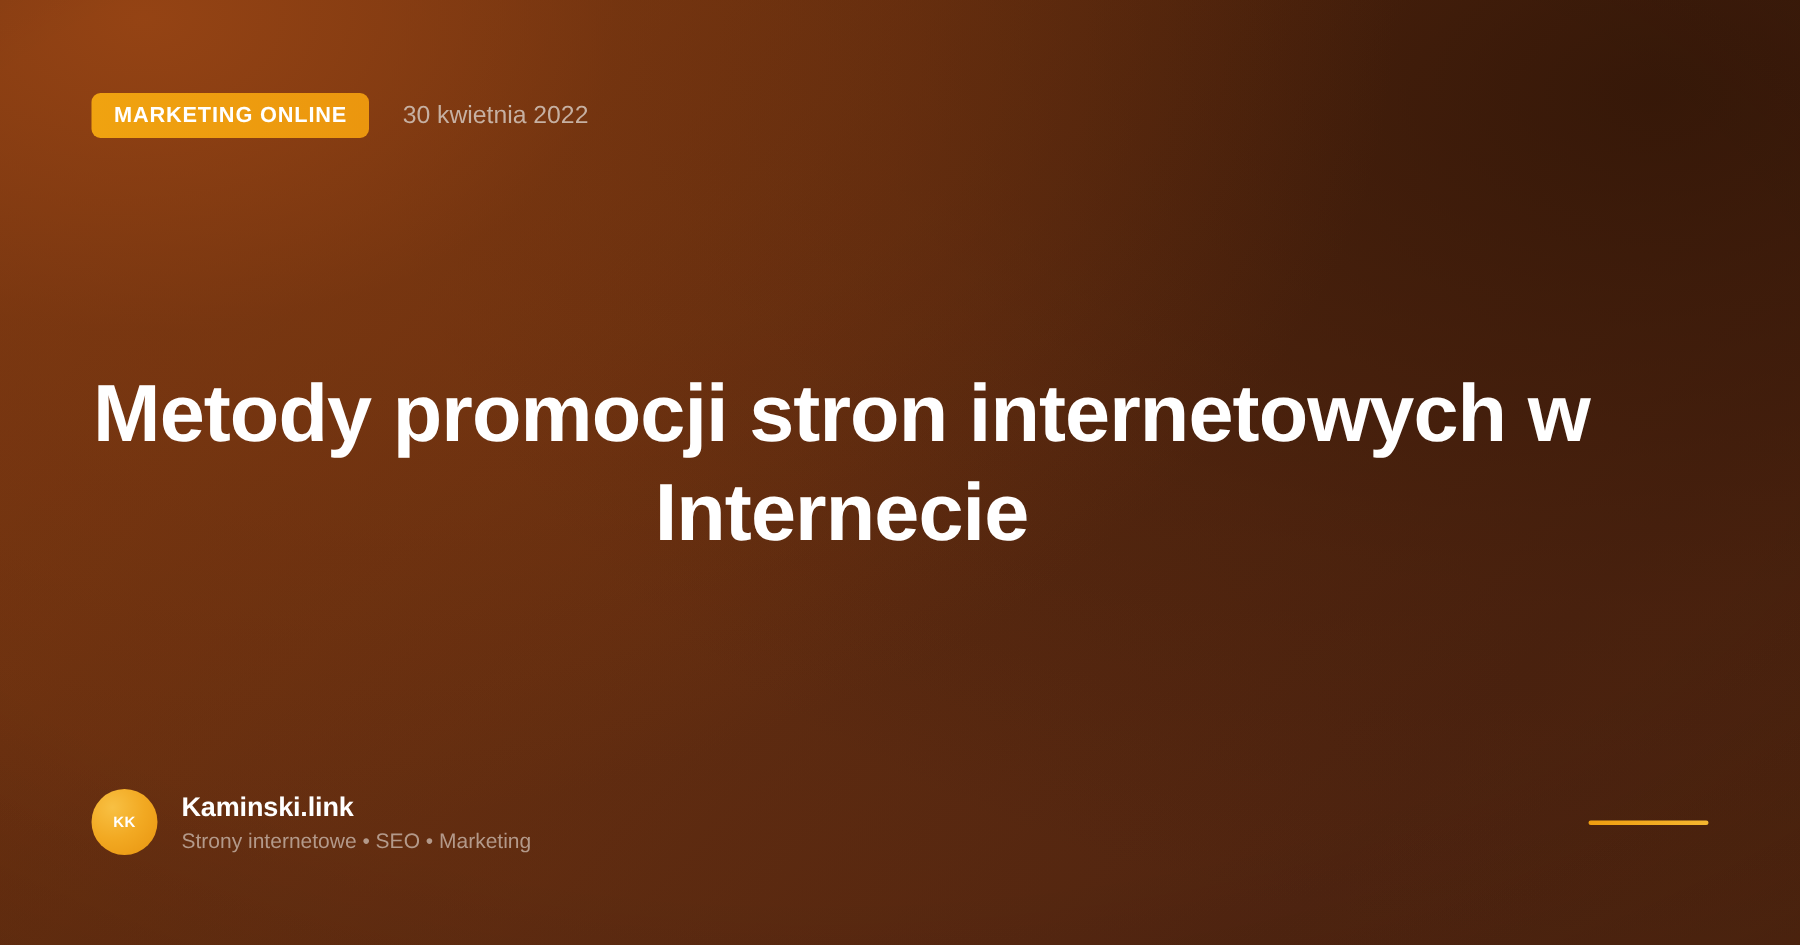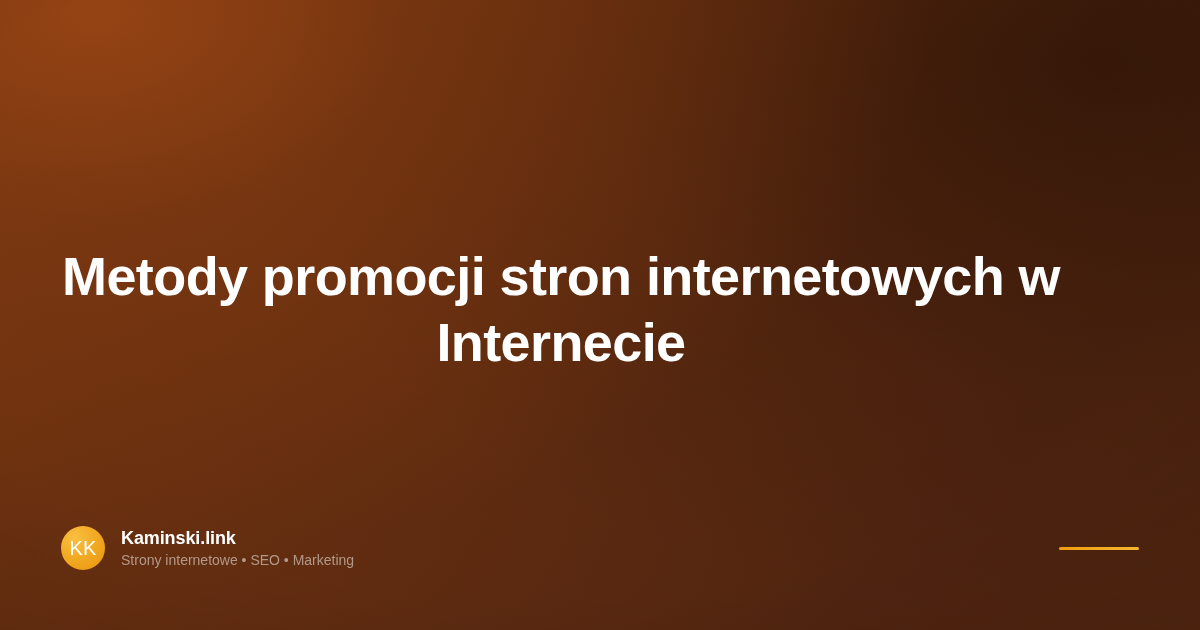--- a/index.html
+++ b/index.html
@@ -106,22 +106,22 @@
     align-items:center;
     gap:16px;
   }
 
   #avatar {
     width:44px;
     height:44px;
     border-radius:50%;
     background:radial-gradient(circle at 32% 28%, #f8c043 0%, #f2a922 48%, #e8940f 100%);
     color:#ffffff;
-    font-size:20px;
-    font-weight:normal;
+    font-size:10px;
+    font-weight:bold;
     letter-spacing:0.2px;
     display:flex;
     align-items:center;
     justify-content:center;
     flex:0 0 auto;
   }
 
   #author-text { display:flex; flex-direction:column; gap:3px; }
 
   #author-name {
@@ -149,20 +149,24 @@
 </head>
 <body>
 
 <div id="card">
 
   <div id="bg-base"></div>
   <div id="bg-vignette"></div>
 
   <div id="content">
 
+    <div id="meta-row">
+      <span id="category-badge">MARKETING ONLINE</span>
+      <span id="publish-date">30 kwietnia 2022</span>
+    </div>
 
     <h1 id="post-title">Metody promocji stron internetowych w Internecie</h1>
 
     <div id="footer">
 
       <div id="author-block">
         <div id="avatar">KK</div>
         <div id="author-text">
           <span id="author-name">Kaminski.link</span>
           <span id="author-tagline">Strony internetowe • SEO • Marketing</span>

